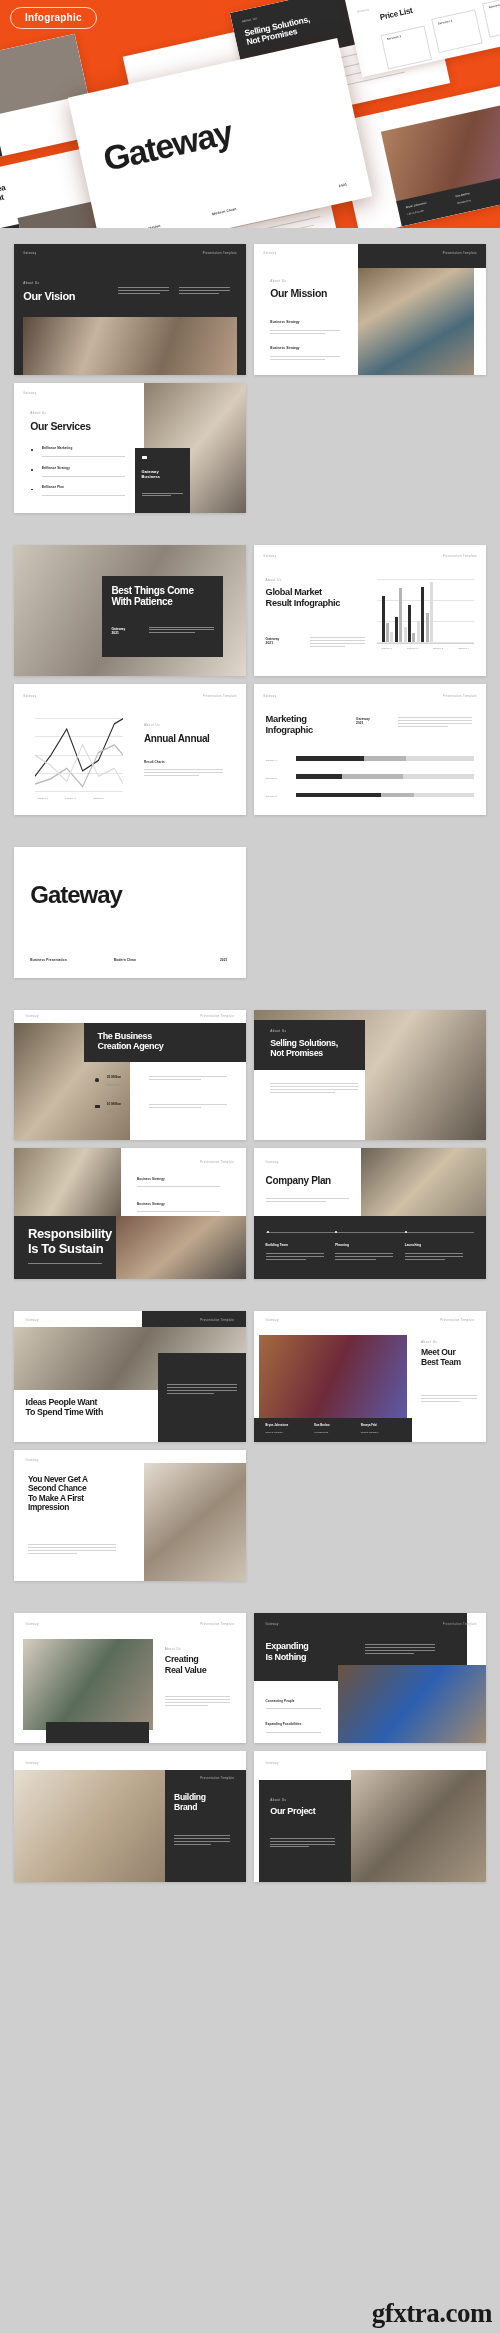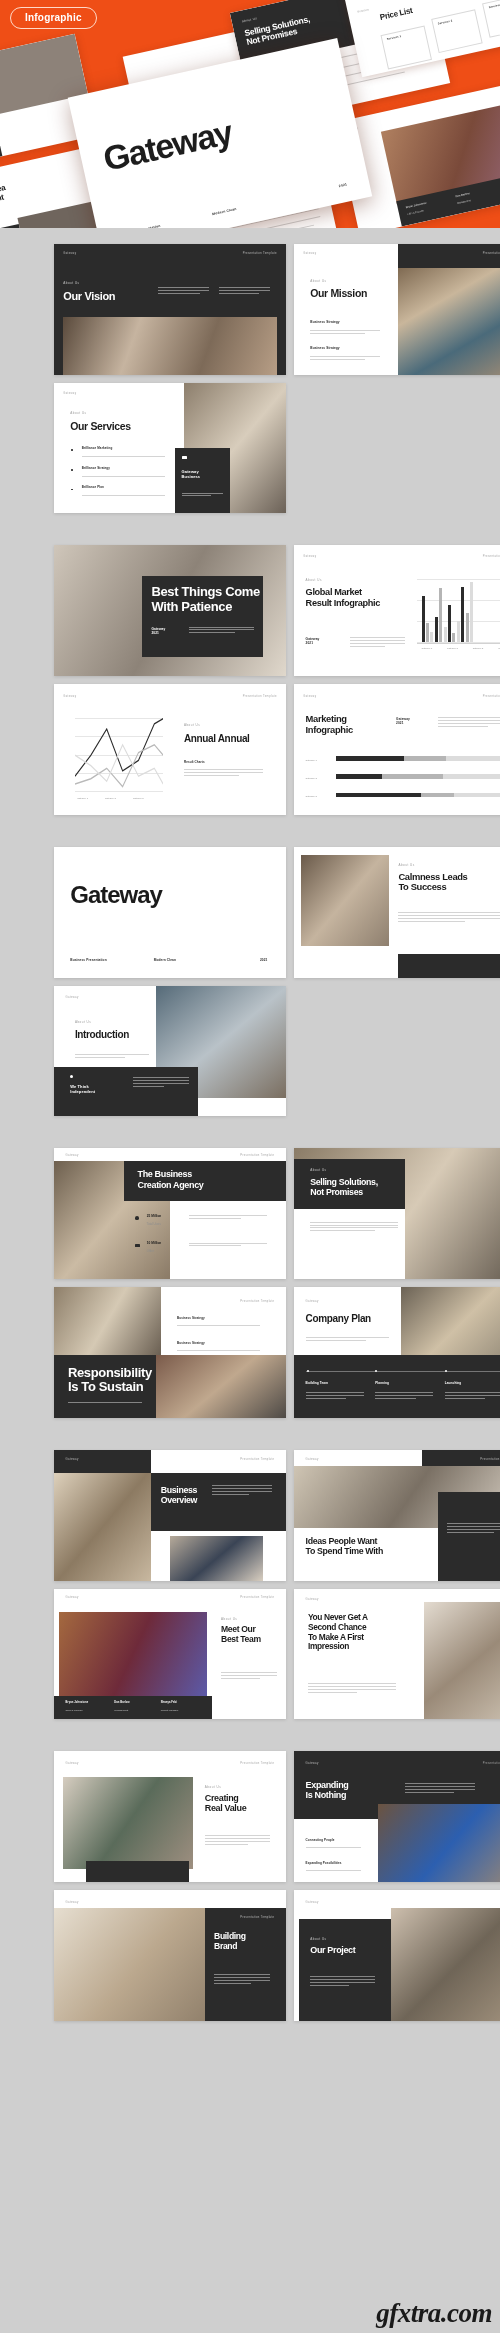--- a/index.html
+++ b/index.html
@@ -41,21 +41,20 @@
   #hsG { left:348px;  top:-52px; width:190px; height:110px; transform:rotate(-12.5deg); }
   #hsBig { left:82px; top:66px;  width:276px; height:162px; transform:rotate(-12.5deg); box-shadow:0 5px 22px rgba(80,20,0,.38); z-index:30; }
 
   
   .section { width:500px; padding:16px 14px; }
   .grid { display:grid; grid-template-columns:1fr 1fr; gap:8px 8px; }
   .slide {
     position:relative; width:100%; aspect-ratio:236/133;
     background:#fff; overflow:hidden;
     box-shadow:0 1px 3px rgba(0,0,0,.13);
-    margin-left:40px;
   }
   .slide.dark { background:#2b2b2b; }
   .blk  { position:absolute; background:#2b2b2b; }
   .wht  { position:absolute; background:#fff; }
   .img  { position:absolute; overflow:hidden; background:#9a9086; }
   .img.p1{ background:linear-gradient(135deg,#6d5f52 0%,#b9a998 48%,#8a7d70 100%); }
   .img.p2{ background:linear-gradient(150deg,#8a8f93 0%,#cfcac2 50%,#6f7478 100%); }
   .img.p3{ background:linear-gradient(120deg,#b4a290 0%,#7d6b58 55%,#d3c6b5 100%); }
   .img.p4{ background:linear-gradient(160deg,#5c6166 0%,#a8a49e 45%,#767b7f 100%); }
   .img.p5{ background:linear-gradient(135deg,#c2b2a0 0%,#6e6257 60%,#9e9184 100%); }
@@ -86,21 +85,21 @@
   .bars b { display:block; width:3px; background:#2b2b2b; }
   .bars b.g { background:#b5b5b5; }
   .bars b.l { background:#dcdcdc; }
   .axis { position:absolute; height:.5px; background:#e6e6e6; }
   .hbar { position:absolute; height:4.6px; display:flex; }
   .hbar s { display:block; height:100%; }
 
   .watermark {
     position:absolute; right:8px; bottom:4px;
     font-size:27px; font-weight:bold; color:#1a1a1a;
-    font-family:"Liberation Serif", serif; letter-spacing:-.5px;font-style:italic;
+    font-family:"Liberation Serif", serif; letter-spacing:-.5px;
   }
 </style>
 </head>
 <body>
 
 <div class="hero">
 
   <div class="hs" id="hsA">
     <div class="ph" style="left:46%;top:0;width:54%;height:60%"></div>
 
@@ -250,21 +249,21 @@
 
   </div>
 </div>
 
 <div class="section">
   <div class="grid">
 
     <div class="slide">
       <div class="img p2" style="left:0;top:0;width:100%;height:100%;background:linear-gradient(120deg,#cfc6ba,#8d8378,#e0d8cc)"></div>
       <div class="blk" style="left:38%;top:23%;width:52%;height:62%"></div>
-      <div class="ttl w" style="left:42%;top:30%;font-size:13px;white-space:pre-line">Best Things Come
+      <div class="ttl w" style="left:42%;top:30%;font-size:10px;white-space:pre-line">Best Things Come
 With Patience</div>
       <div class="sub w" style="left:42%;top:62%;font-size:3.2px;white-space:pre-line;line-height:1.3">Gateway
 2021</div>
       <div class="lines w" style="left:58%;top:62%;width:28%">
           <i></i>
           <i></i>
           <i style="width:72%"></i>
         </div>
     </div>
 
@@ -372,54 +371,21 @@
 <div class="section">
   <div class="grid">
 
     <div class="slide">
       <div class="ttl" style="left:7%;top:26%;font-size:24px;letter-spacing:-1px">Gateway</div>
       <div class="sub" style="left:7%;bottom:12%;font-size:3.2px">Business Presentation</div>
       <div class="sub" style="left:43%;bottom:12%;font-size:3.2px">Modern Clean</div>
       <div class="sub" style="right:8%;bottom:12%;font-size:3.2px">2021</div>
     </div>
 
-    <div class="slide">
-      <div class="img p5" style="left:3%;top:6%;width:38%;height:70%;background:linear-gradient(130deg,#6a5a4a,#c5b49f,#8e7f6e)"></div>
-      <div class="kick" style="left:45%;top:12%">About Us</div>
-      <div class="ttl" style="left:45%;top:19%;font-size:9.4px;white-space:pre-line">Calmness Leads
-To Success</div>
-      <div class="lines" style="left:45%;top:50%;width:46%">
-          <i></i>
-          <i></i>
-          <i></i>
-          <i style="width:62%"></i>
-        </div>
-      <div class="blk" style="left:45%;top:82%;width:55%;height:18%"></div>
-    </div>
-
-    <div class="slide">
-      <div class="hdr" style="left:5%;top:8%">Gateway</div>
-      <div class="kick" style="left:9%;top:26%">About Us</div>
-      <div class="ttl" style="left:9%;top:33%;font-size:10px">Introduction</div>
-      <div class="lines" style="left:9%;top:52%;width:32%">
-          <i></i>
-          <i style="width:68%"></i>
-        </div>
-      <div class="img p6" style="left:44%;top:0;width:56%;height:86%;background:linear-gradient(140deg,#556a78,#b9c2c8,#7a6e60)"></div>
-      <div class="blk" style="left:0;top:62%;width:62%;height:38%"></div>
-      <div class="dot" style="left:7%;top:68%;width:3px;height:3px;background:#fff;border-radius:50%"></div>
-      <div class="sub w" style="left:7%;top:75%;font-size:4px;white-space:pre-line;line-height:1.25">We Think
-Independent</div>
-      <div class="lines w" style="left:34%;top:70%;width:24%">
-          <i></i>
-          <i></i>
-          <i></i>
-          <i style="width:56%"></i>
-        </div>
-    </div>
+
 
 
   </div>
 </div>
 
 <div class="section">
   <div class="grid">
 
     <div class="slide">
       <div class="hdr" style="left:5%;top:4%">Gateway</div>
@@ -512,36 +478,20 @@
           <i style="width:70%"></i>
         </div>
     </div>
 
   </div>
 </div>
 
 <div class="section">
   <div class="grid">
 
-    <div class="slide">
-      <div class="blk" style="left:0;top:0;width:42%;height:18%"></div>
-      <div class="hdr w" style="left:5%;top:6%">Gateway</div>
-      <div class="hdr" style="right:5%;top:6%">Presentation  Template</div>
-      <div class="img p7" style="left:0;top:18%;width:42%;height:82%;background:linear-gradient(130deg,#ddd0bb,#8c7a62,#c8b8a0)"></div>
-      <div class="blk" style="left:42%;top:18%;width:58%;height:44%"></div>
-      <div class="ttl w" style="left:46%;top:27%;font-size:8.8px;white-space:pre-line">Business
-Overview</div>
-      <div class="lines w" style="left:68%;top:27%;width:26%">
-          <i></i>
-          <i></i>
-          <i></i>
-          <i style="width:62%"></i>
-        </div>
-      <div class="img p2" style="left:50%;top:66%;width:40%;height:34%;background:linear-gradient(140deg,#b6aa9a,#3a4455,#d8cec0)"></div>
-    </div>
 
     <div class="slide">
       <div class="blk" style="left:55%;top:0;width:45%;height:16%"></div>
       <div class="hdr" style="left:5%;top:6%">Gateway</div>
       <div class="hdr w" style="right:5%;top:6%">Presentation  Template</div>
       <div class="img p8" style="left:0;top:12%;width:100%;height:48%;background:linear-gradient(125deg,#cfc5b4,#7a7064,#e0d8cc)"></div>
       <div class="ttl" style="left:5%;top:66%;font-size:8.8px;white-space:pre-line">Ideas People Want
 To Spend Time With</div>
       <div class="blk" style="left:62%;top:32%;width:38%;height:68%"></div>
       <div class="lines w" style="left:66%;top:56%;width:30%">

